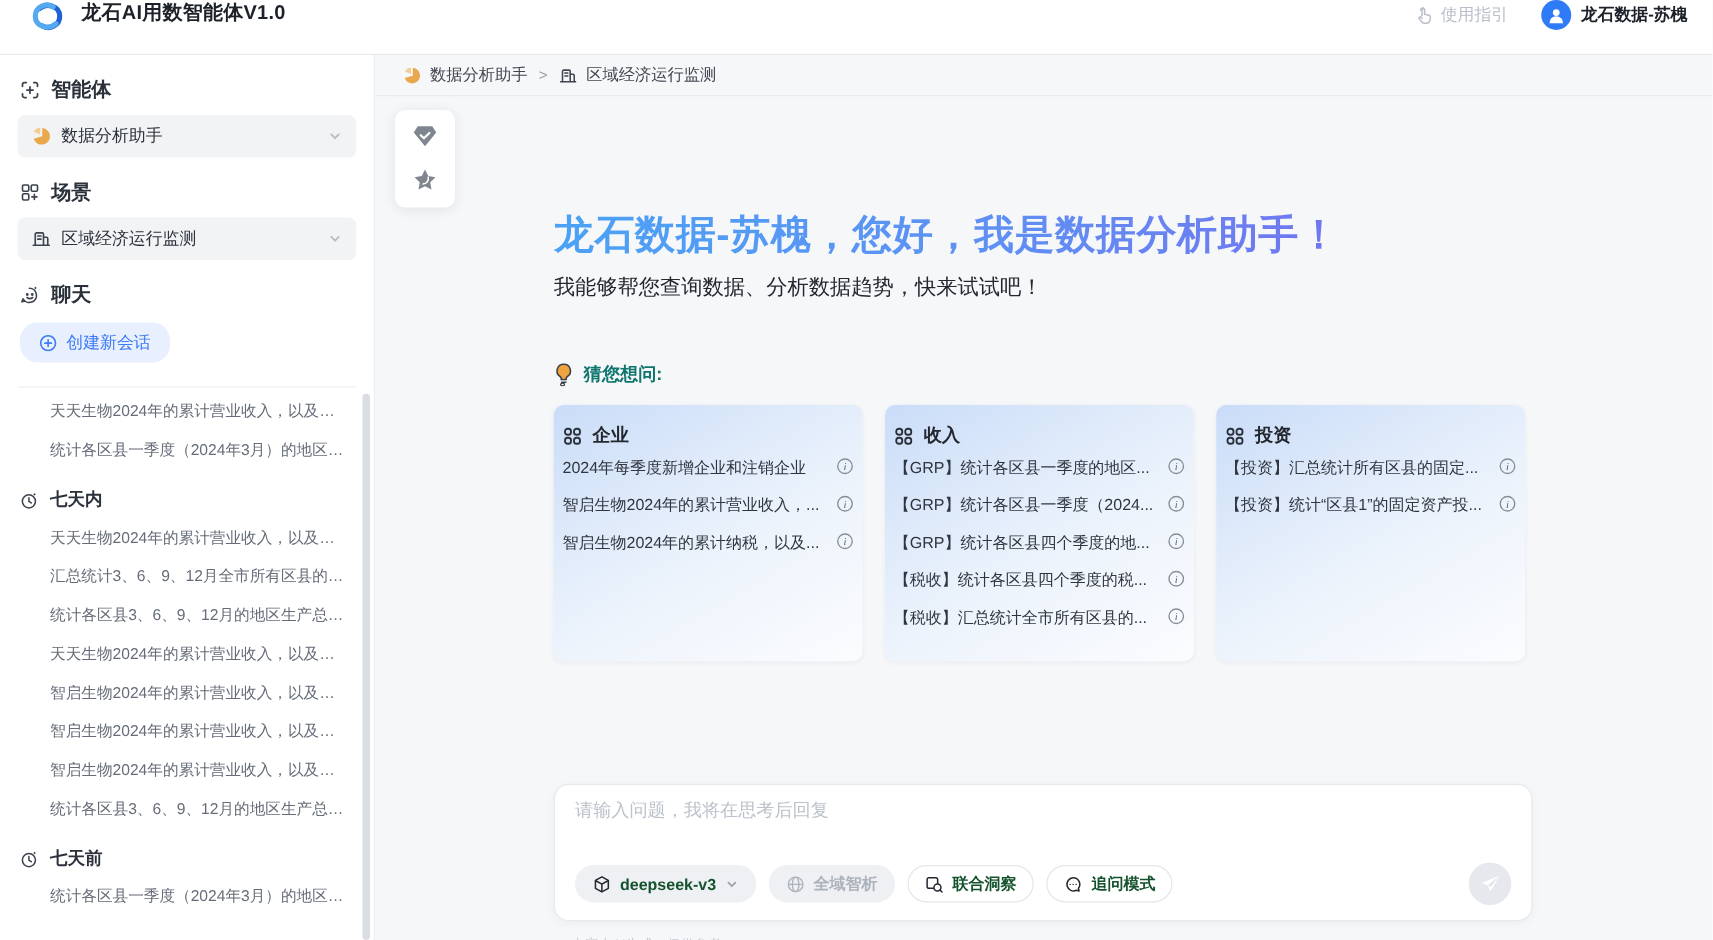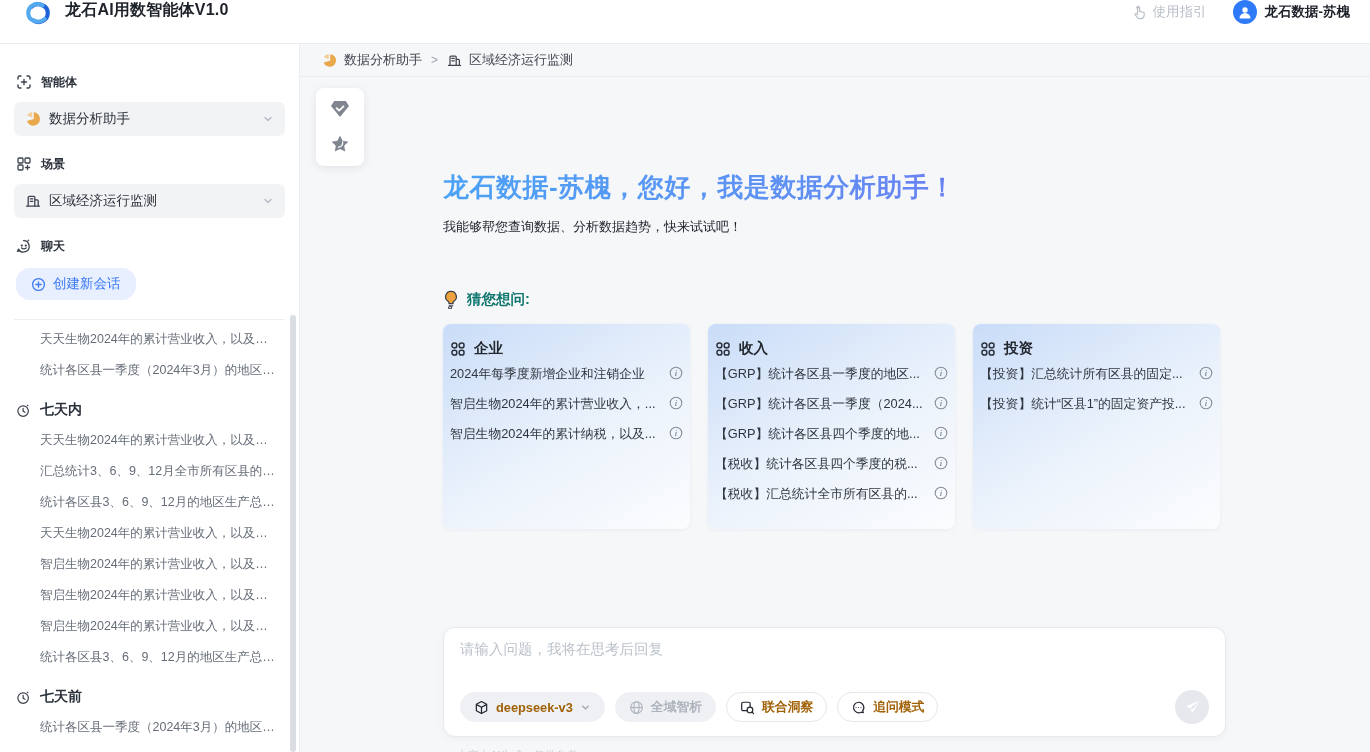--- a/index.html
+++ b/index.html
@@ -14,58 +14,58 @@
   .topbar-right{margin-left:auto;display:flex;align-items:center;gap:26px}
   .guide{display:flex;align-items:center;gap:6px;color:#b9bfc8;font-size:13.5px;cursor:pointer}
   .user{display:flex;align-items:center;gap:8px;font-size:13.5px;font-weight:600;color:#1d2129;cursor:pointer}
   .avatar{width:24px;height:24px;border-radius:50%;background:#2f7bf7;display:flex;align-items:center;justify-content:center;overflow:hidden}
 
   
   .body-row{flex:1;display:flex;min-height:0}
 
   
   .sidebar{width:300px;flex:0 0 300px;background:#fff;border-right:1px solid #eceef1;padding:16px 14px 0;position:relative;overflow:hidden}
-  .section-label{display:flex;align-items:center;gap:9px;font-size:12px;font-weight:600;color:#2b313b;margin:12px 2px 10px;height:20px}
+  .section-label{display:flex;align-items:center;gap:9px;font-size:16px;font-weight:600;color:#2b313b;margin:2px 2px 10px;height:20px}
   .section-label .icn{color:#3c434e;display:flex}
   .select{height:34px;background:#f2f3f5;border-radius:6px;display:flex;align-items:center;gap:8px;padding:0 11px;font-size:13.5px;color:#2b313b;margin-bottom:18px;cursor:pointer}
   .select .chev{margin-left:auto;color:#b7bdc6;display:flex}
   .new-chat{display:inline-flex;align-items:center;gap:7px;background:#e8effe;color:#3d7bf6;font-size:13.5px;height:32px;padding:0 15px;border-radius:14px;border:none;margin:2px 0 0 2px;cursor:pointer;font-family:inherit}
   .divider{height:1px;background:#edeff2;margin:19px 0 4px}
   .group-header{display:flex;align-items:center;gap:9px;font-size:14px;font-weight:600;color:#2b313b;margin:14px 2px 5px;height:20px}
   .group-header .icn{color:#3c434e;display:flex}
   .history-item{font-size:12.5px;color:#666d78;padding:7px 6px 7px 26px;white-space:nowrap;overflow:hidden;text-overflow:ellipsis;cursor:pointer;border-radius:4px}
   .scroll-thumb{position:absolute;right:3px;top:271px;width:6px;height:437px;border-radius:3px;background:#dadde2}
 
   
   .main{flex:1;background:#f6f7f9;position:relative;overflow:hidden}
   .breadcrumb{height:33px;display:flex;align-items:center;gap:9px;padding:0 22px;border-bottom:1px solid #eaecef;font-size:13px;color:#40454f}
   .breadcrumb .sep{color:#9ba1ab;font-size:12px}
   .crumb{display:flex;align-items:center;gap:7px;cursor:pointer}
 
   .float-tools{position:absolute;left:16px;top:44px;width:48px;background:#fff;border-radius:8px;box-shadow:0 2px 10px rgba(31,35,41,.09);padding:12px 0;display:flex;flex-direction:column;align-items:center;gap:16px;z-index:5}
   .float-tools .tool{display:flex;cursor:pointer;color:#7d838e}
 
   .content{position:absolute;left:143px;top:126px;width:783px}
-  .hero-title{font-size:26px;line-height:34px;font-weight:800;letter-spacing:.5px;background:linear-gradient(90deg,#4ba2f5 0%,#5f90f3 45%,#7b67ef 100%);-webkit-background-clip:text;background-clip:text;color:transparent;margin-bottom:14px}
-  .hero-sub{font-size:13px;color:#23272f;height:26px;margin-bottom:44px}
+  .hero-title{font-size:32px;line-height:34px;font-weight:800;letter-spacing:.5px;background:linear-gradient(90deg,#4ba2f5 0%,#5f90f3 45%,#7b67ef 100%);-webkit-background-clip:text;background-clip:text;color:transparent;margin-bottom:14px}
+  .hero-sub{font-size:17px;color:#23272f;height:26px;margin-bottom:44px}
   .suggest-row{display:flex;align-items:center;gap:8px;font-size:14.5px;font-weight:700;color:#0f766e;height:22px;margin-bottom:14px}
 
   .cards{display:flex;gap:18px;width:778px}
   .card{width:247px;height:205px;border-radius:8px;padding:15px 7px;background:linear-gradient(150deg,#c9dcf8 0%,#dde9fa 30%,#eef4fc 60%,#fbfcfe 100%);box-shadow:0 1px 4px rgba(31,56,88,.06);overflow:hidden}
   .card-title{display:flex;align-items:center;gap:8px;font-size:14.5px;font-weight:700;color:#23272f;margin-bottom:8px}
   .card-title .icn{color:#2b313b;display:flex}
   .card-item{display:flex;gap:8px;height:30px;cursor:pointer}
   .card-item-text{flex:1;min-width:0;font-size:12.8px;color:#30363f;white-space:nowrap;overflow:hidden;text-overflow:ellipsis}
   .info-btn{flex:0 0 auto;display:flex;cursor:pointer;color:#878d98}
 
   .composer{margin-top:98px;width:783px;height:110px;background:#fff;border:1px solid #e7e9ed;border-radius:12px;box-shadow:0 2px 8px rgba(31,35,41,.04);padding:13px 16px 12px;display:flex;flex-direction:column;justify-content:space-between}
   .composer-input{border:none;outline:none;width:100%;font-size:14.5px;color:#23272f;font-family:inherit;background:transparent}
   .composer-input::placeholder{color:#bcc2cb}
   .composer-tools{display:flex;align-items:center;gap:10px}
-  .pill{display:inline-flex;align-items:center;gap:7px;height:30px;padding:0 13px;border-radius:15px;background:#eef0f3;border:1px solid #eef0f3;font-size:12.8px;font-weight:600;color:#a16207;cursor:pointer;font-family:inherit}
+  .pill{display:inline-flex;align-items:center;gap:7px;height:30px;padding:0 13px;border-radius:15px;background:#eef0f3;border:1px solid #eef0f3;font-size:12.8px;font-weight:600;color:#14532d;cursor:pointer;font-family:inherit}
   .pill.light{background:#fff;border-color:#e4e7eb}
   .pill.disabled{color:#adb3bd}
   .pill .chev{display:flex;color:#9aa0aa}
   .send-btn{margin-left:auto;width:34px;height:34px;border-radius:50%;background:#e6e8ed;border:none;display:flex;align-items:center;justify-content:center;cursor:pointer}
 
   .disclaimer{margin-top:11px;font-size:11px;color:#c7cbd2;padding-left:14px}
   .icn svg,.tool svg,.chev svg{display:block}
 </style>
 </head>
 <body>

